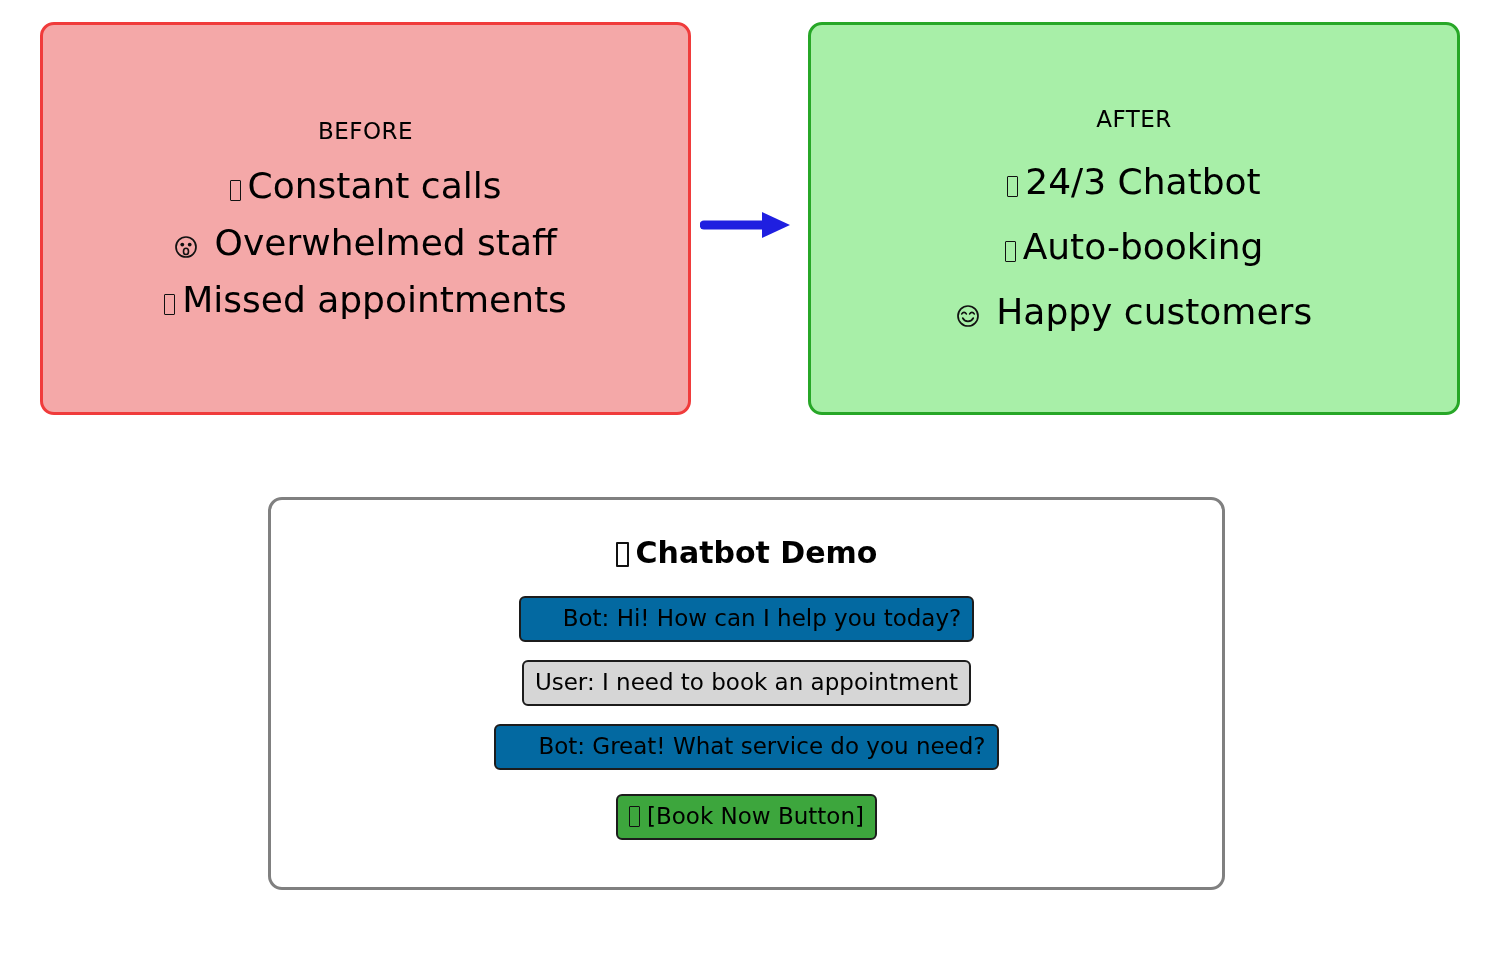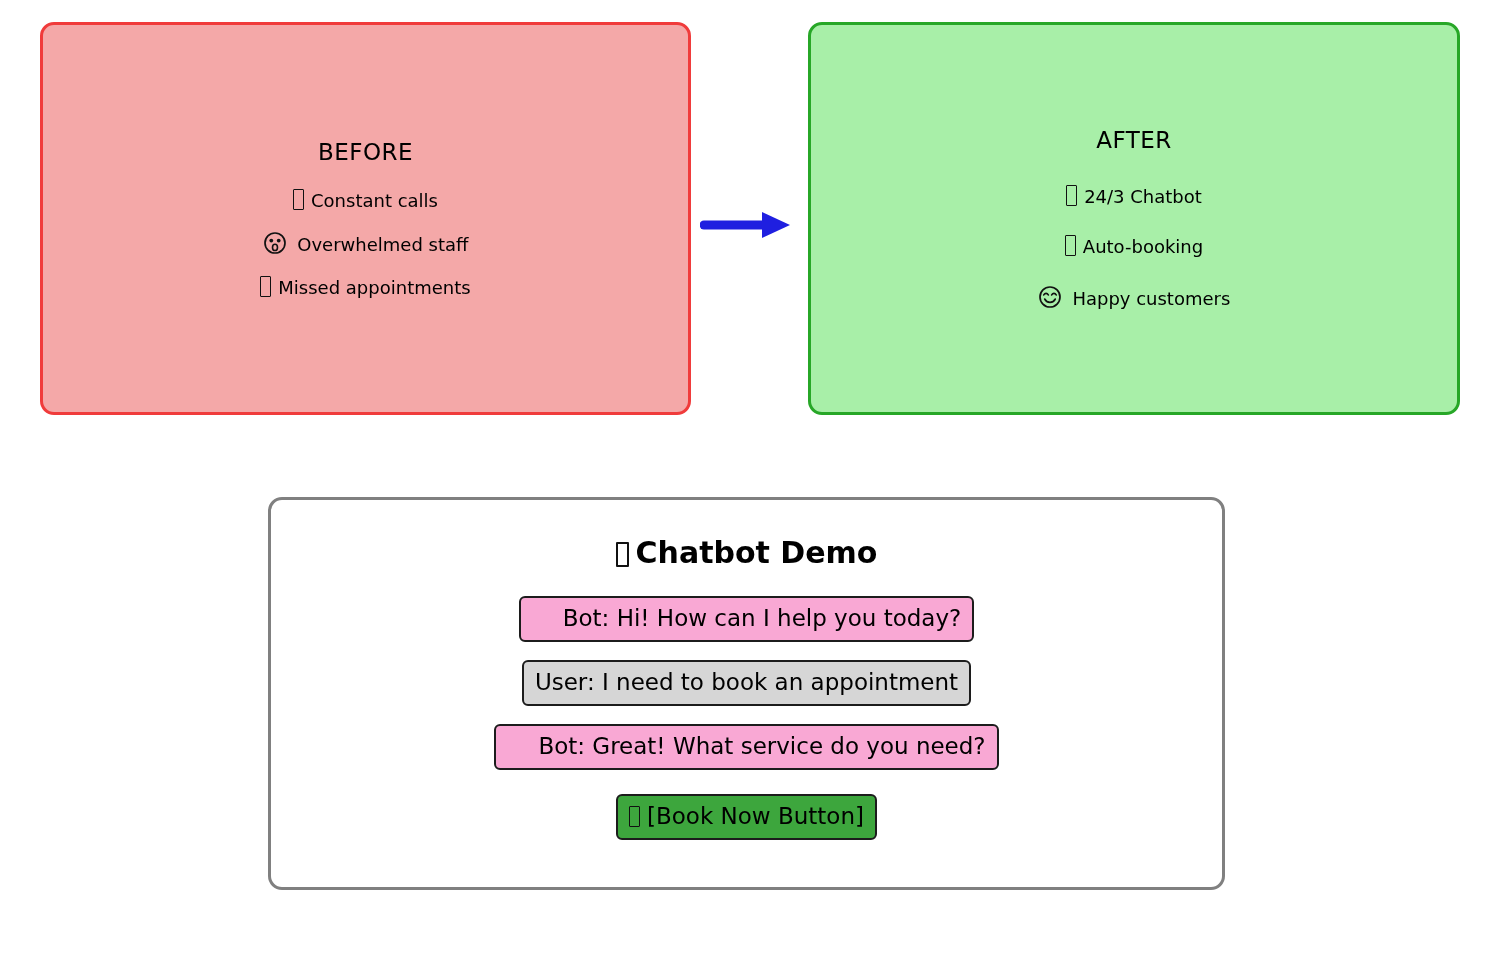--- a/index.html
+++ b/index.html
@@ -45,21 +45,21 @@
     gap: 8px;
   }
   .panel-title {
     font-size: 23px;
     font-weight: normal;
     letter-spacing: 0.5px;
     line-height: 1;
     margin: 0 0 25px 0;
   }
   .panel-line {
-    font-size: 18px;
+    font-size: 36px;
     line-height: 1;
     margin: 0 0 21px 0;
     white-space: nowrap;
   }
   .panel-line:last-child { margin-bottom: 0; }
 
   
   .tofu {
     display: inline-block;
     width: 11px;
@@ -112,21 +112,21 @@
     display: inline-block;
     box-sizing: border-box;
     font-size: 23px;
     line-height: 1;
     padding: 9px 11px 10px 11px;
     border: 2.6px solid #1c1c1c;
     border-radius: 6px;
     margin-bottom: 18px;
     white-space: nowrap;
   }
-  .bubble.bot  { background: #f9a8d4; padding-left: 42px; }
+  .bubble.bot  { background: #0369a1; padding-left: 42px; }
   .bubble.user { background: #d6d6d6; }
   .bubble.cta  {
     background: #3da63d;
     margin-top: 6px;
     margin-bottom: 0;
   }
   .cta .tofu { border-color: #111; }
 </style>
 </head>
 <body>

